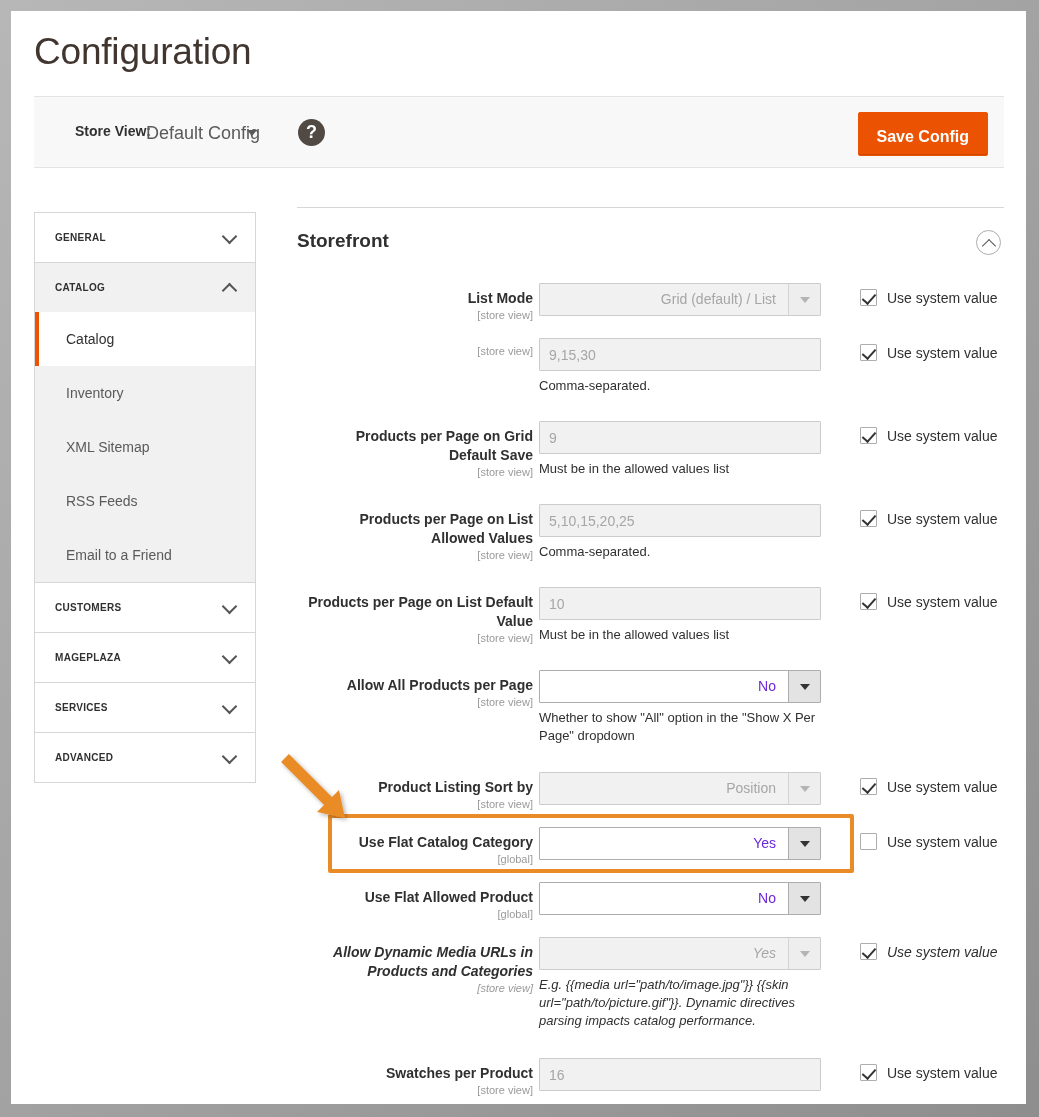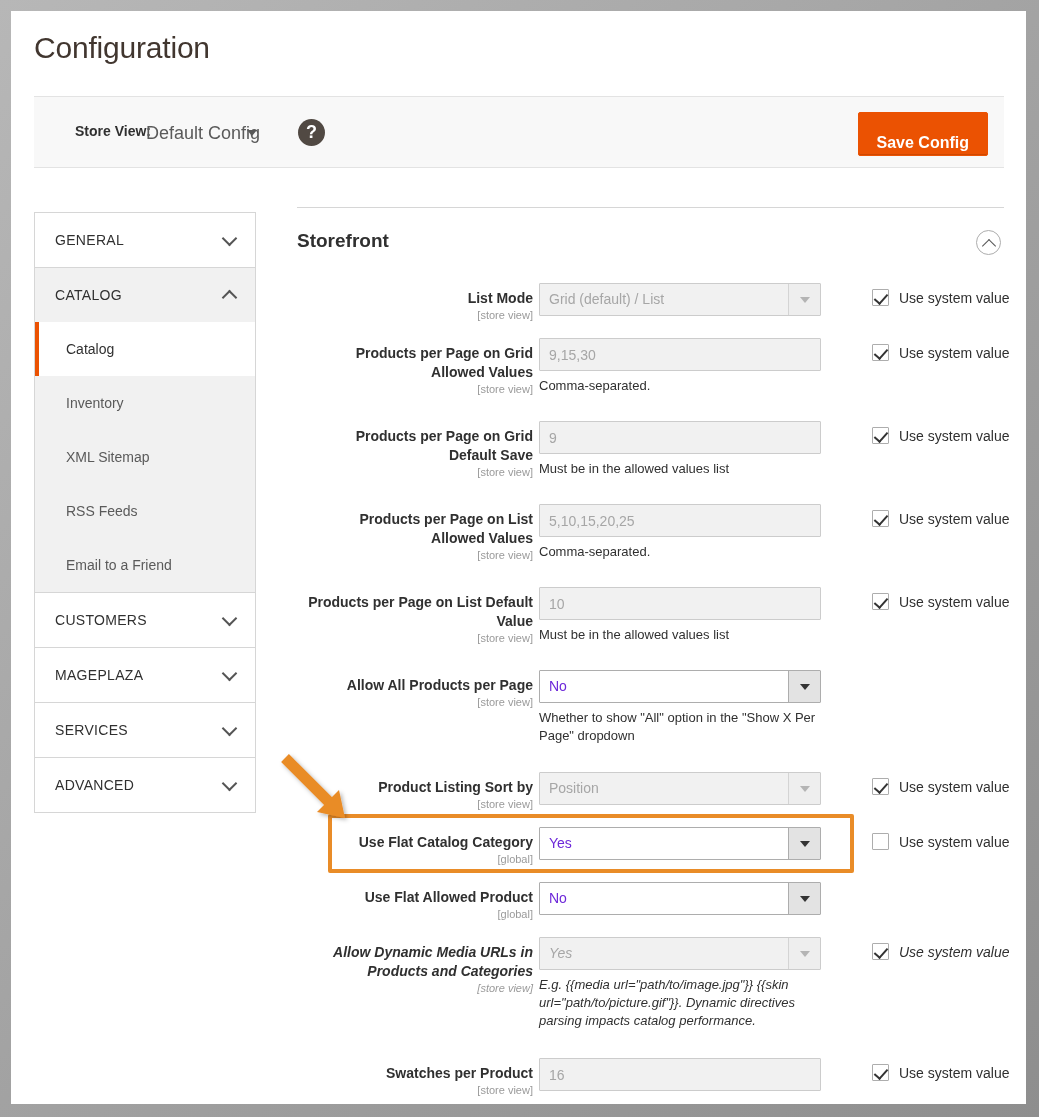--- a/index.html
+++ b/index.html
@@ -23,21 +23,21 @@
     position: relative;
     width: 100%; height: 100%;
     background: #ffffff;
     overflow: hidden;
   }
 
   
   .page-title {
     position: absolute;
     left: 23px; top: 20px;
-    font-size: 30px;
+    font-size: 37px;
     font-weight: 400;
     color: #41362f;
     letter-spacing: -0.2px;
   }
 
   .storeview-bar {
     position: absolute;
     left: 23px; top: 85px;
     width: 970px; height: 72px;
     background: #f8f8f8;
@@ -78,21 +78,21 @@
     font-size: 18px;
     font-weight: bold;
     line-height: 27px;
     text-align: center;
     cursor: pointer;
   }
 
   .save-btn {
     position: absolute;
     right: 16px; top: 15px;
-    padding: 8px 18px;
+    padding: 2px 18px;
     height: 44px;
     line-height: 44px;
     background: #eb5202;
     border: 1px solid #eb5202;
     border-radius: 2px;
     color: #ffffff;
     font-size: 16px;
     font-weight: bold;
     cursor: pointer;
     box-shadow: inset 0 -1px 0 rgba(0,0,0,.12);
@@ -108,22 +108,22 @@
     position: relative;
     border: 1px solid #d6d6d6;
     border-bottom: none;
     background: #ffffff;
     cursor: pointer;
   }
   .sec:last-child { border-bottom: 1px solid #d6d6d6; }
   .sec.open { background: #f1f1f1; }
   .sec-title {
     padding: 19px 40px 19px 20px;
-    font-size: 14px;
-    font-weight: normal;
+    font-size: 10px;
+    font-weight: bold;
     color: #303030;
     letter-spacing: .3px;
   }
   .chev {
     position: absolute;
     right: 20px; top: 50%;
     width: 11px; height: 11px;
     margin-top: -7px;
     border-right: 2px solid #555;
     border-bottom: 2px solid #555;
@@ -250,20 +250,21 @@
     -webkit-text-fill-color: #a6a6a6;
     opacity: 1;
   }
 
   
   .sel {
     position: relative;
     display: block;
     padding: 0;
     cursor: pointer;
+    text-align: right;
   }
   .sel .sel-text {
     display: block;
     height: 31px;
     line-height: 31px;
     padding: 0 44px 0 9px;
     font-size: 14px;
     color: #6d28d9;
     overflow: hidden;
     white-space: nowrap;
@@ -296,21 +297,20 @@
   }
   .sel.disabled .sel-arrow::after { border-top-color: #b4b4b4; }
 
   
   .usv {
     position: absolute;
     left: 563px; top: 11px;
     display: flex;
     align-items: center;
     cursor: pointer;
-    margin-left: 12px;
   }
   .cbox {
     position: relative;
     width: 17px; height: 17px;
     border: 1px solid #adadad;
     background: #ffffff;
     border-radius: 1px;
     flex: none;
   }
   .cbox.checked::after {
@@ -409,21 +409,21 @@
                 <span class="sel-text">Grid (default) / List</span>
                 <span class="sel-arrow"></span>
               </div>
             </div>
             <div class="usv">
               <span class="cbox checked"></span>
               <span class="usv-text">Use system value</span>
             </div>
           </div>
           <div class="row" style="height: 83px;">
-            <div class="lbl"><span>Products per Page on Grid Allowed Values</span><span class="scope">[store view]</span></div>
+            <div class="lbl"><span class="scope">[store view]</span></div>
             <div class="ctrl"><input class="field" type="text" disabled="" value="9,15,30" style=""></div>
             <div class="note">Comma-separated.</div>
             <div class="usv">
               <span class="cbox checked"></span>
               <span class="usv-text">Use system value</span>
             </div>
           </div>
           <div class="row" style="height: 83px;">
             <div class="lbl"><span>Products per Page on Grid Default Save</span><span class="scope">[store view]</span></div>
             <div class="ctrl"><input class="field" type="text" disabled="" value="9" style=""></div>

